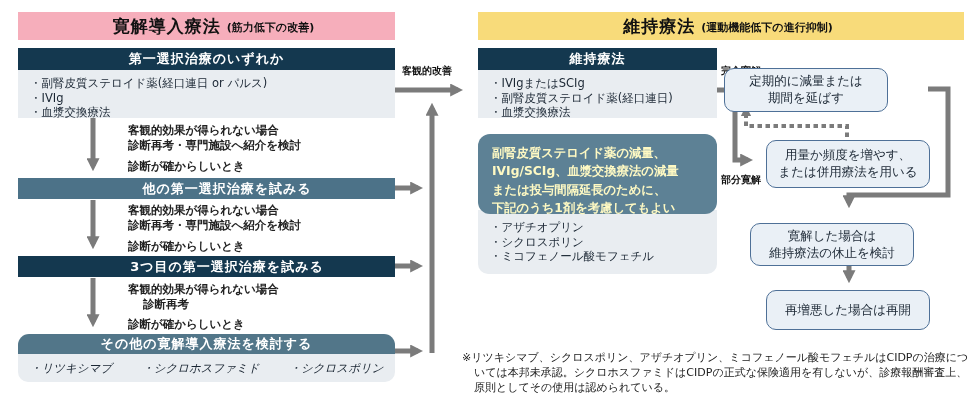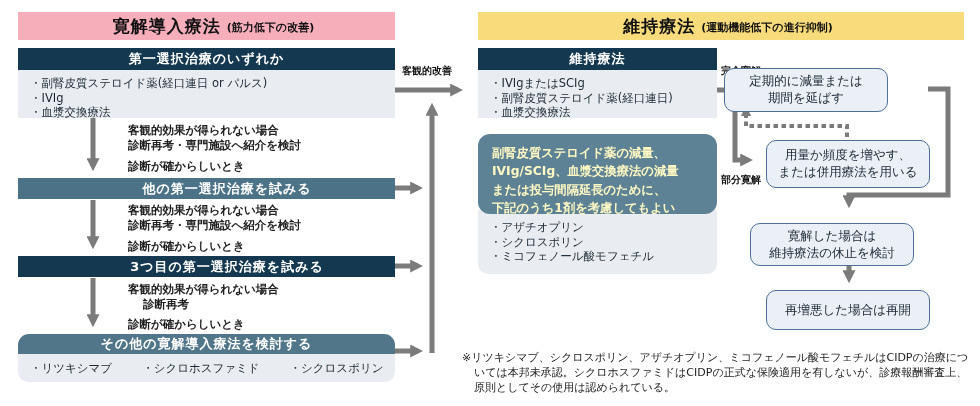--- a/index.html
+++ b/index.html
@@ -30,21 +30,21 @@
 
   .bar{display:flex;align-items:center;justify-content:center;color:#fff;font-weight:bold;font-size:13px;letter-spacing:1px;}
   .bar.navy{background:var(--navy);}
   .bar.teal{background:var(--teal);padding-left:41px;}
   .bar.round-top{background:var(--teal-light);border-radius:11px 11px 0 0;}
 
   .panel{background:var(--panel);}
   .panel ul{list-style:none;padding:6px 0 0 12px;}
   .panel li{font-size:11.5px;line-height:1.28;color:var(--ink);}
   .panel.h-list{display:flex;align-items:center;gap:30px;padding-left:12px;border-radius:0 0 10px 10px;}
-  .panel.h-list span{font-size:11.5px;color:var(--ink);}
+  .panel.h-list span{font-size:11.5px;color:var(--ink);font-style:italic;}
 
   .note{font-size:11.5px;font-weight:600;color:#222;line-height:1.25;}
 
   .tealbox{background:var(--teal-box);border-radius:12px;color:#fef9c3;font-size:12.3px;font-weight:bold;
            line-height:1.5;padding:10px 0 0 14px;white-space:pre-line;z-index:2;}
   .flowbox{background:var(--flow-fill);border:1.6px solid var(--flow-border);border-radius:10px;
            display:flex;align-items:center;justify-content:center;text-align:center;
            font-size:12.5px;color:var(--ink);white-space:pre-line;line-height:1.35;}
   .lbl{font-size:10px;font-weight:bold;color:#111;}
   .footnote{font-size:11px;line-height:1.35;color:#222;padding-left:12px;text-indent:-12px;}

